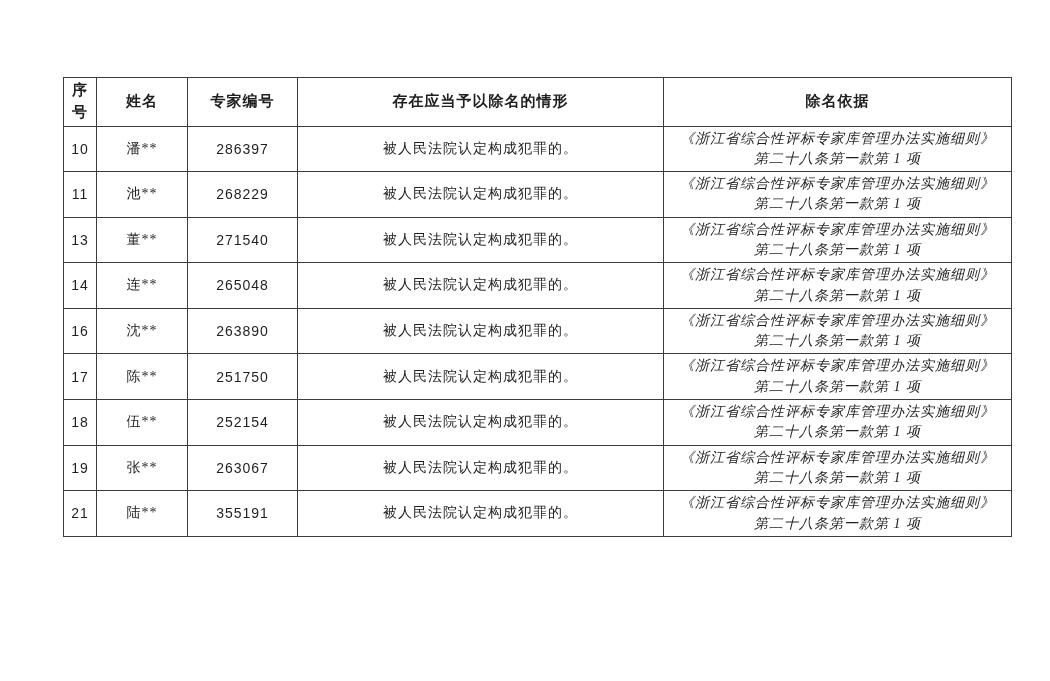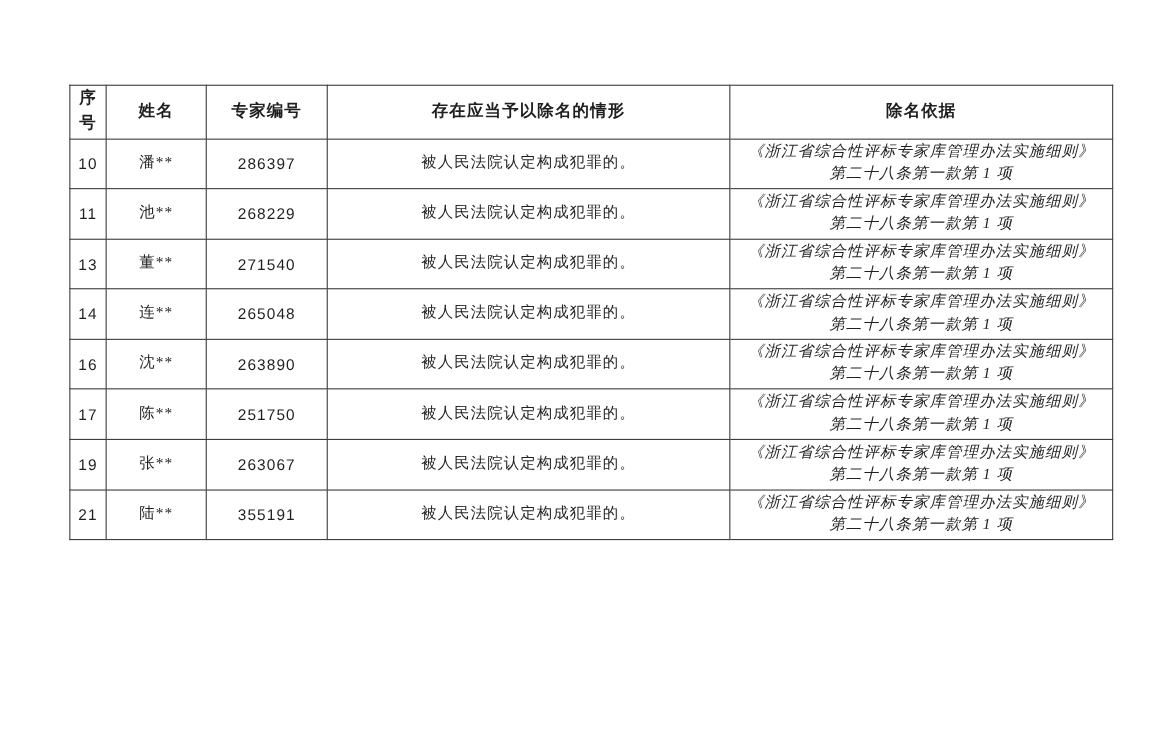--- a/index.html
+++ b/index.html
@@ -144,20 +144,30 @@
       <td class="cell-no">17</td>
       <td class="cell-name">陈**</td>
       <td class="cell-id">251750</td>
       <td class="cell-reason">被人民法院认定构成犯罪的。</td>
       <td class="cell-basis">
         <span class="basis-line">《浙江省综合性评标专家库管理办法实施细则》</span>
         <span class="basis-line">第二十八条第一款第 1 项</span>
       </td>
     </tr>
 
+    <tr>
+      <td class="cell-no">18</td>
+      <td class="cell-name">伍**</td>
+      <td class="cell-id">252154</td>
+      <td class="cell-reason">被人民法院认定构成犯罪的。</td>
+      <td class="cell-basis">
+        <span class="basis-line">《浙江省综合性评标专家库管理办法实施细则》</span>
+        <span class="basis-line">第二十八条第一款第 1 项</span>
+      </td>
+    </tr>
 
     <tr>
       <td class="cell-no">19</td>
       <td class="cell-name">张**</td>
       <td class="cell-id">263067</td>
       <td class="cell-reason">被人民法院认定构成犯罪的。</td>
       <td class="cell-basis">
         <span class="basis-line">《浙江省综合性评标专家库管理办法实施细则》</span>
         <span class="basis-line">第二十八条第一款第 1 项</span>
       </td>

